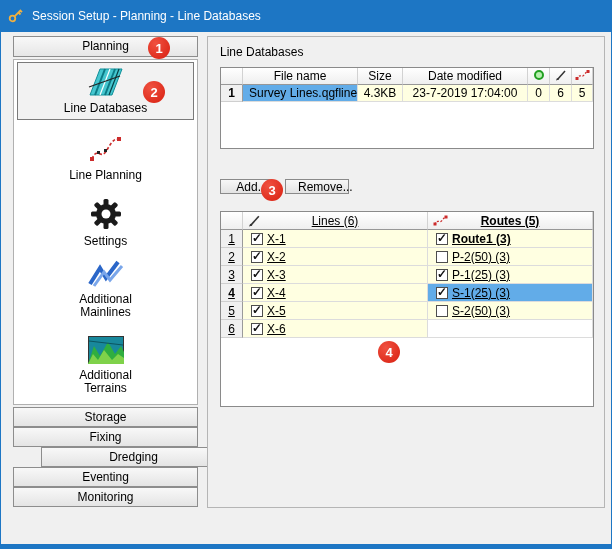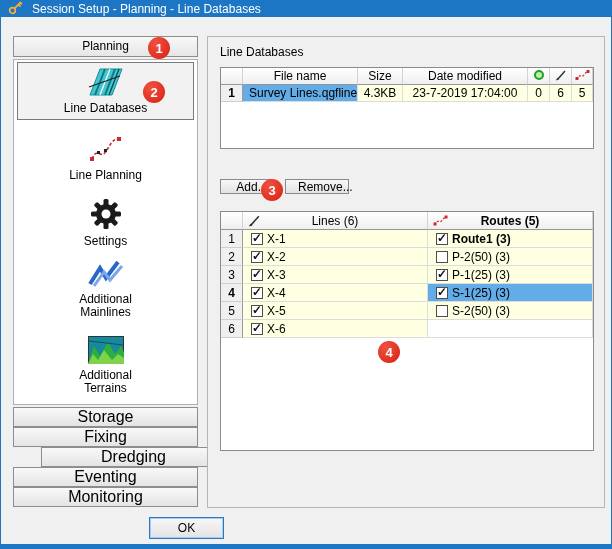--- a/index.html
+++ b/index.html
@@ -3,21 +3,21 @@
 <meta charset="utf-8">
 <style>
   * { margin:0; padding:0; box-sizing:border-box; }
   body { background:#555; font-family:"Liberation Sans", sans-serif; }
   .window{
     position:relative; width:612px; height:549px; background:#f0f0f0;
     font-size:12px; color:#000; overflow:hidden;
     border-left:1px solid #1d76c4; border-right:1px solid #1d76c4; border-bottom:5px solid #1d76c4;
   }
   .titlebar{
-    position:absolute; left:0; top:0; right:0; height:17px; background:#1d76c4;
+    position:absolute; left:0; top:0; right:0; height:32px; background:#1d76c4;
     display:flex; align-items:center; padding:0 7px; color:#fff;
   }
   .titlebar .title-text{ margin-left:8px; font-size:12px; }
   
   .planning-btn{
     position:absolute; left:12px; top:36px; width:185px; height:21px;
     background:linear-gradient(#f8f8f8,#e6e6e6); border:1px solid #8d8d8d;
     font-family:inherit; font-size:12px; text-align:center; line-height:19px;
   }
   .icon-panel{
@@ -27,34 +27,34 @@
   .nav-item{
     position:absolute; left:3px; width:177px; display:flex; flex-direction:column;
     align-items:center; cursor:default; padding-top:4px;
   }
   .nav-item.selected{ border:1px solid #7a7a7a; background:#f2f2f2; }
   .nav-icon{ display:flex; align-items:center; justify-content:center; }
   .nav-label{ margin-top:5px; text-align:center; line-height:13px; max-width:90px; }
   .side-btn{
     position:absolute; left:12px; width:185px; height:20px;
     background:linear-gradient(#f8f8f8,#e4e4e4); border:1px solid #8d8d8d;
-    font-family:inherit; font-size:16px;
+    font-family:inherit; font-size:12px;
   }
   
   .right-panel{
     position:absolute; left:206px; top:36px; width:398px; height:472px;
     border:1px solid #b5b5b5; background:#f0f0f0;
   }
   .group-label{ position:absolute; left:12px; top:8px; }
   .tbl{
     position:absolute; left:12px; width:374px; background:#fff; border:1px solid #8a8a8a;
     overflow:hidden;
   }
   .tbl1{ top:30px; height:82px; }
-  .tbl2{ top:174px; height:240px; }
+  .tbl2{ top:174px; height:196px;text-decoration:underline; }
   .trow{ display:flex; }
   .h17{ height:17px; } .h18{ height:18px; }
   .th{
     background:linear-gradient(#ffffff,#efefef);
     border-right:1px solid #d2d2d2; border-bottom:1px solid #979797;
     display:flex; align-items:center; justify-content:center; position:relative;
   }
   .rh{
     background:#f0f0f0; border-right:1px solid #9a9a9a; border-bottom:1px solid #cfcfcf;
     display:flex; align-items:center; justify-content:center;
@@ -334,20 +334,19 @@
         <div class="rh w-rowhdr">6</div>
         <div class="td w-lines">
           <span class="cb checked"></span>
           <span>X-6</span>
         </div>
         <div class="td w-routes white"></div>
       </div>
     </div>
   </div>
 
-  <button class="ok-btn">OK</button>
 
   <div class="badge b1">1</div>
   <div class="badge b2">2</div>
   <div class="badge b3">3</div>
   <div class="badge b4">4</div>
 
 </div>
 
 </body></html>

